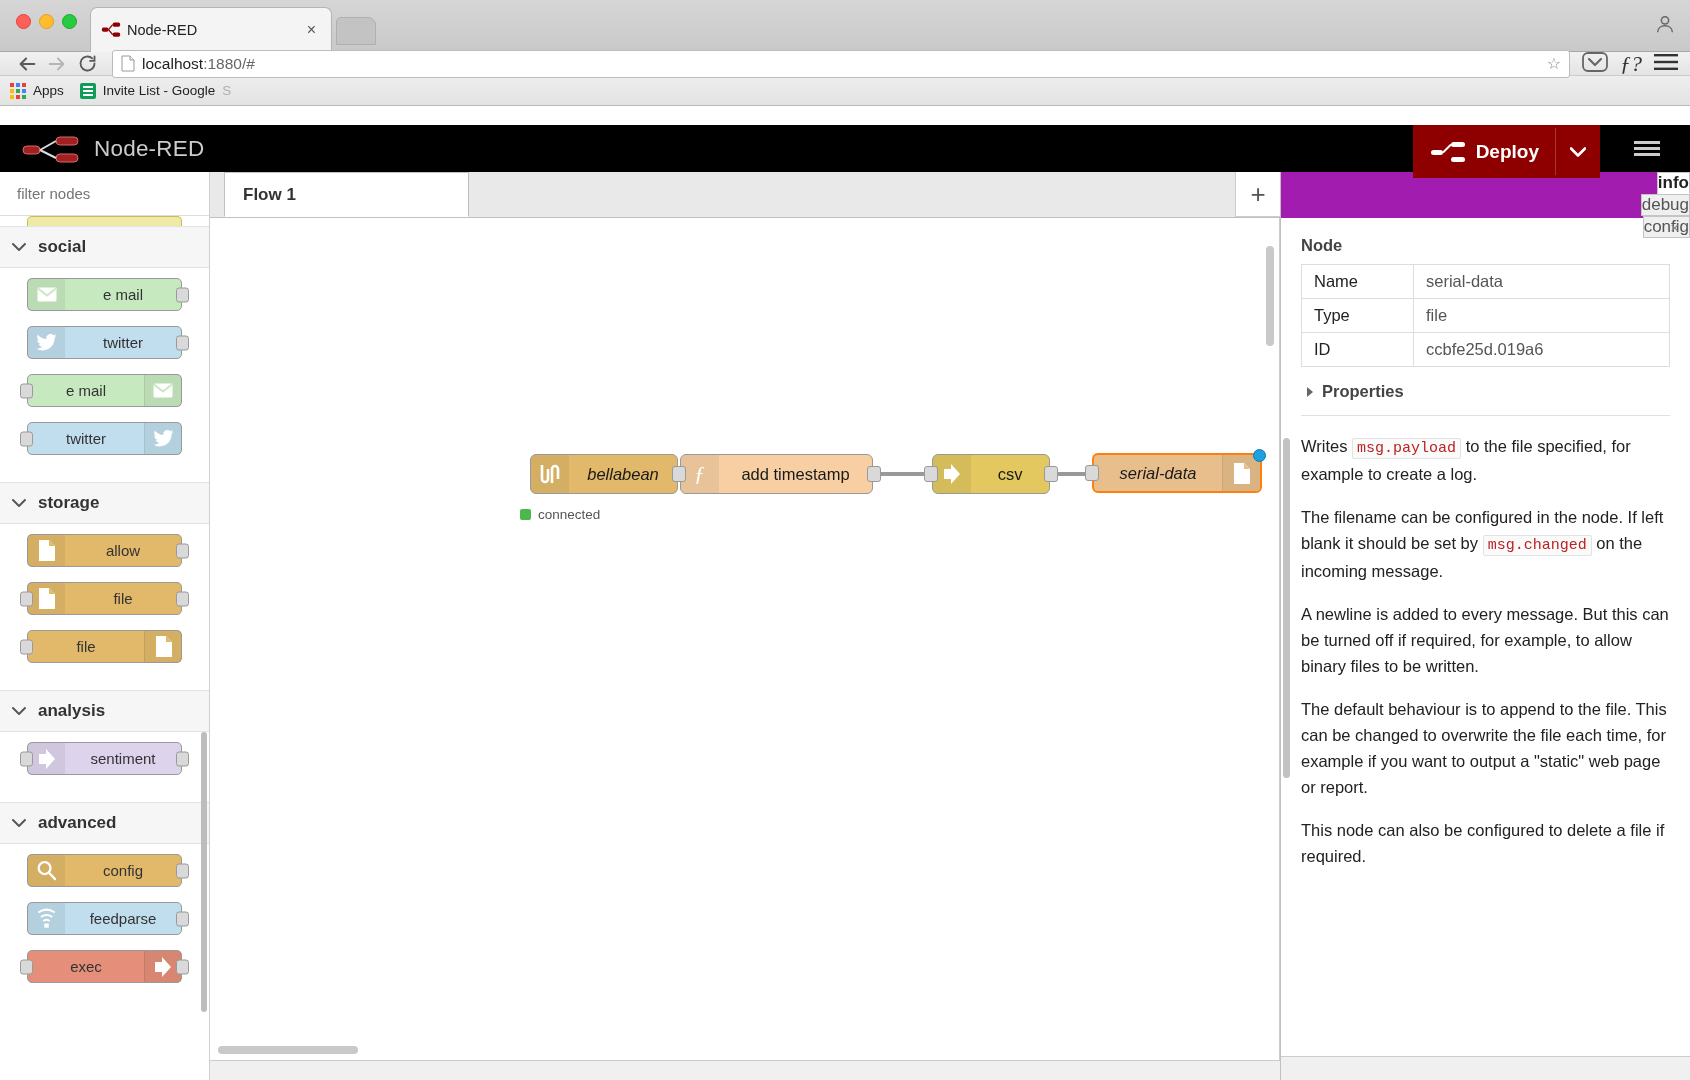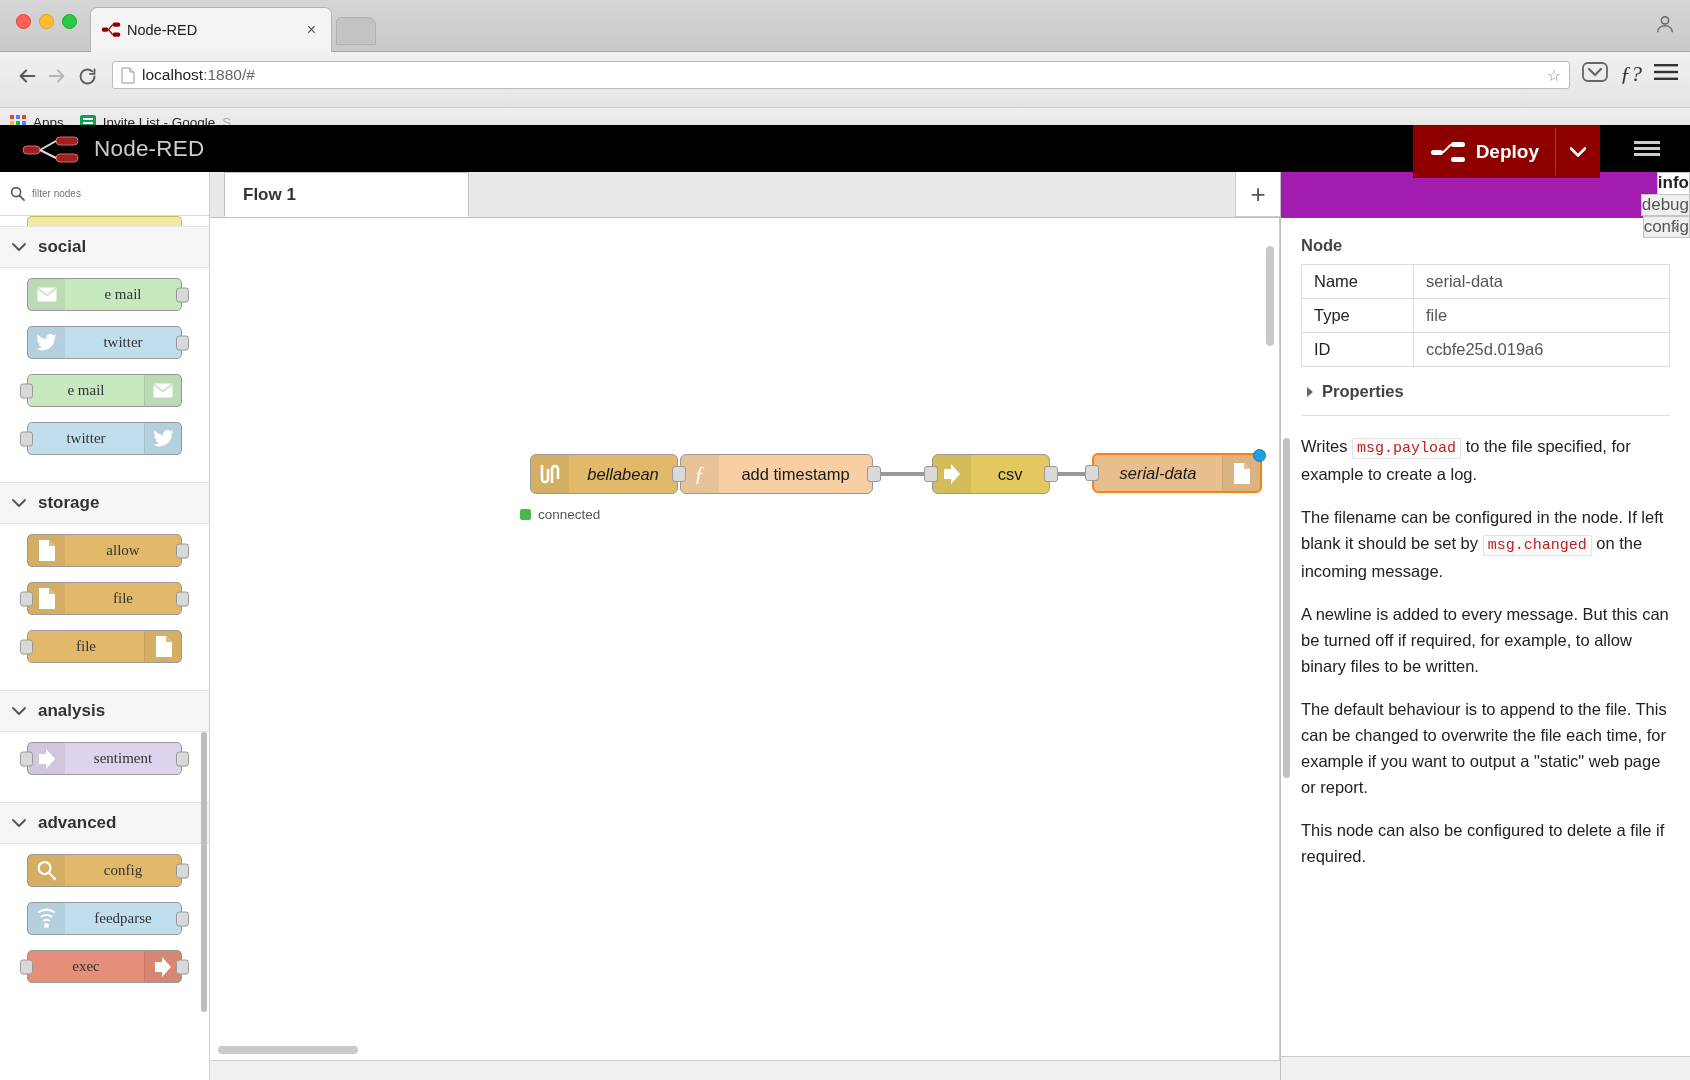--- a/index.html
+++ b/index.html
@@ -45,23 +45,23 @@
     background: #c3c3c3;
     border: 1px solid #b0b0b0;
     border-radius: 5px 8px 0 0;
   }
   .profile-icon {
     position: absolute; right: 14px; top: 13px;
     width: 22px; height: 22px; color: #666;
   }
 
   .navbar {
-    height: 56px;
+    height: 24px;
     background: linear-gradient(to bottom, #f1f1f1, #e4e4e4);
-    display: flex; align-items: flex-start;
+    display: flex; align-items: center;
     padding: 9px 12px;
     border-bottom: 1px solid #ccc;
     position: relative;
   }
   .nav-btn { width: 30px; height: 30px; display: flex; align-items: center; justify-content: center; color: #5a5a5a; }
   .nav-btn.disabled { color: #b5b5b5; }
   .omnibox {
     flex: 1;
     height: 28px;
     background: #fff;
@@ -139,32 +139,32 @@
     width: 210px; flex: 0 0 210px;
     border-right: 1px solid #d0d0d0;
     display: flex; flex-direction: column;
     background: #fff;
     position: relative;
   }
   .palette-search {
     height: 44px; border-bottom: 1px solid #ddd;
     display: flex; align-items: center; padding: 0 10px; gap: 7px;
   }
-  .palette-search-input { font-size: 10px; color: #8b5cf6; border: none; outline: none; flex: 1; background: transparent; font-family: inherit; }
+  .palette-search-input { font-size: 15px; color: #8b5cf6; border: none; outline: none; flex: 1; background: transparent; font-family: inherit; }
   .palette-scroll { flex: 1; overflow: hidden; position: relative; }
   .cat-header {
     background: #f6f6f6;
     border-top: 1px solid #e3e3e3;
     border-bottom: 1px solid #e3e3e3;
     height: 42px;
     display: flex; align-items: center; gap: 12px;
     padding-left: 12px;
     font-size: 17px; font-weight: bold; color: #333;
   }
-  .cat-nodes { padding: 10px 0 12px 0; font-family: Liberation Serif, serif; }
+  .cat-nodes { padding: 10px 0 12px 0; }
   .pnode {
     position: relative;
     width: 155px; height: 33px;
     margin: 0 auto 15px auto;
     border: 1px solid #999;
     border-radius: 5px;
     display: flex; align-items: center;
     font-size: 15px; color: #333;
     overflow: visible;
   }

